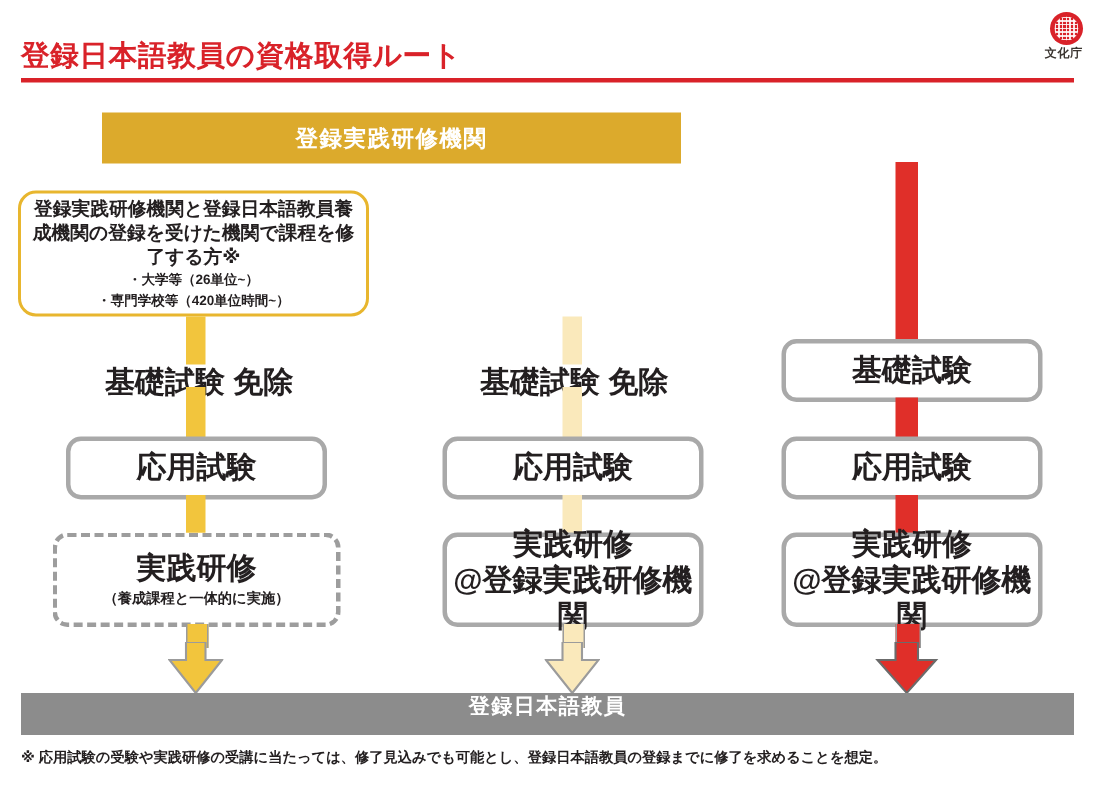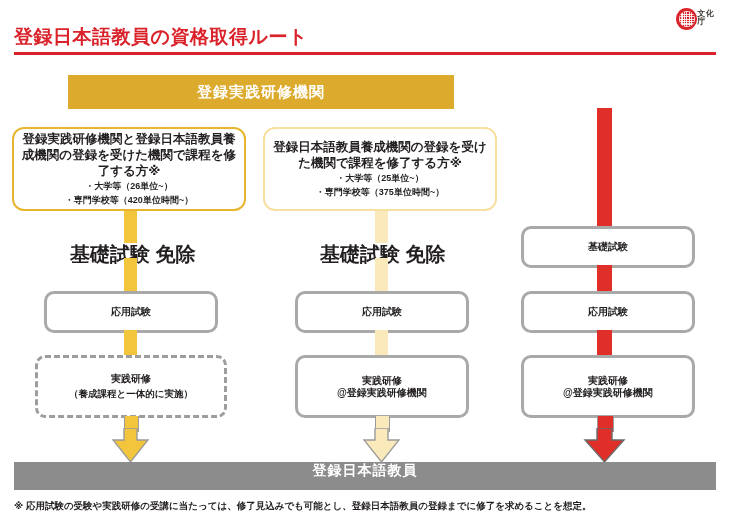--- a/index.html
+++ b/index.html
@@ -18,21 +18,21 @@
     position:absolute;left:14px;top:24px;
     font-size:19px;font-weight:bold;color:#d92229;
     letter-spacing:.5px;white-space:nowrap;
   }
   .title-rule{
     position:absolute;left:14px;top:52px;width:702px;height:2.5px;
     background:#d92229;
   }
   .logo{
     position:absolute;left:676px;top:8px;width:46px;height:44px;
-    display:flex;flex-direction:row;align-items:flex-start;justify-content:flex-start;
+    display:flex;flex-direction:column;align-items:flex-end;justify-content:flex-start;
   }
   .logo-mark{
     width:22px;height:22px;border-radius:50%;
     background:#d92229;position:relative;overflow:hidden;
   }
   .logo-mark::before{
     content:"";position:absolute;left:3px;top:3px;width:16px;height:16px;
     border-radius:50%;
     background:
       repeating-linear-gradient(0deg,rgba(255,255,255,.85) 0 1px,transparent 1px 2.5px),
@@ -73,21 +73,21 @@
 
   
   .node{
     position:absolute;box-sizing:border-box;
     background:#ffffff;border-radius:10px;
     display:flex;flex-direction:column;align-items:center;justify-content:center;
     text-align:center;
   }
   .node.solid{border:3px solid #a9a9a9;}
   .node.dashed{border:3px dashed #9d9d9d;}
-  .node-main{font-size:10px;font-weight:bold;line-height:1.2;color:#231f20;}
+  .node-main{font-size:20px;font-weight:bold;line-height:1.2;color:#231f20;}
   .node-sub{font-size:9.5px;font-weight:bold;line-height:1.2;color:#231f20;margin-top:3px;text-align:right;}
 
   
   .exempt-label{
     position:absolute;font-size:20px;font-weight:bold;color:#231f20;
     white-space:nowrap;
   }
 
   
   .shaft{position:absolute;}
@@ -125,25 +125,20 @@
 
   <div class="route-bar gold">
     <span>登録実践研修機関</span>
   </div>
 
   <div class="crit-box one">
     <div class="crit-main">登録実践研修機関と登録日本語教員養成機関の登録を受けた機関で課程を修了する方※</div>
     <div class="crit-sub">・大学等（26単位~）</div>
     <div class="crit-sub">・専門学校等（420単位時間~）</div>
   </div>
-  <div class="crit-box two">
-    <div class="crit-main">登録日本語教員養成機関の登録を受けた機関で課程を修了する方※</div>
-    <div class="crit-sub">・大学等（25単位~）</div>
-    <div class="crit-sub">・専門学校等（375単位時間~）</div>
-  </div>
 
   <div class="shaft gold" style="left:124px;top:211px;width:13px;height:32px;"></div>
   <div class="exempt-label" style="left:70px;top:241px;">基礎試験 免除</div>
   <div class="shaft gold" style="left:124px;top:258px;width:13px;height:36px;"></div>
 
   <div class="node solid" style="left:44px;top:291px;width:174px;height:42px;">
     <div class="node-main">応用試験</div>
   </div>
 
   <div class="shaft gold" style="left:124px;top:330px;width:13px;height:30px;"></div>

